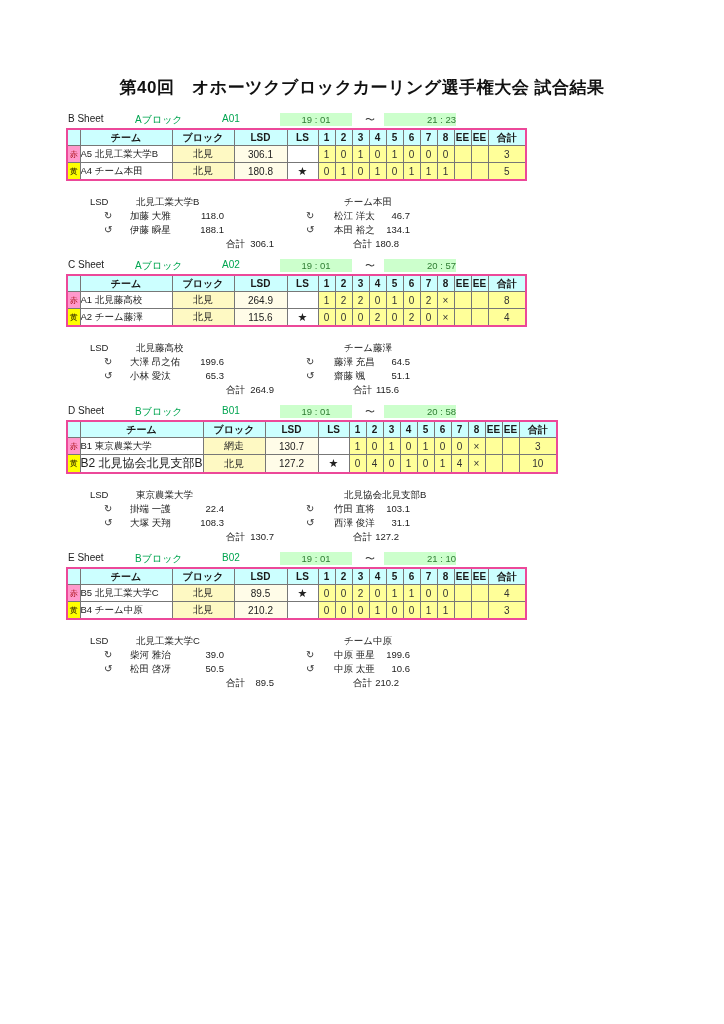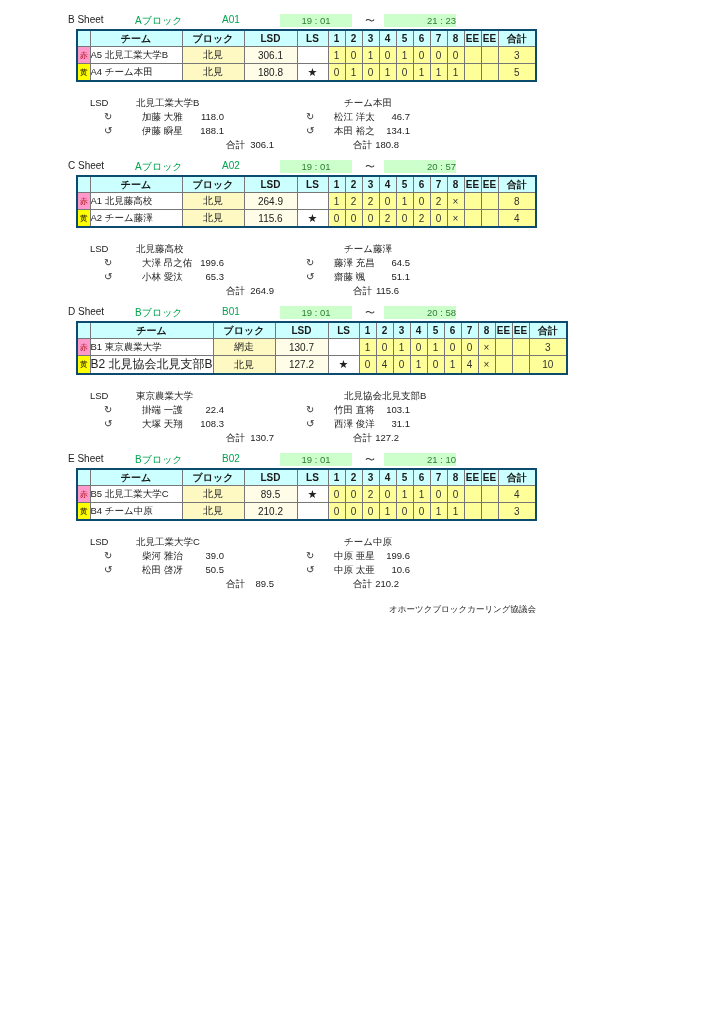--- a/index.html
+++ b/index.html
@@ -12,52 +12,53 @@
   .sections{margin-top:14px;}
   .section{margin:0 0 7px 66px;width:560px;}
   .sheet-line{position:relative;height:14px;font-size:10px;margin-bottom:1px;}
   .sheet-label{position:absolute;left:2px;color:#222;}
   .block-label{position:absolute;left:69px;color:#00a550;}
   .game-code{position:absolute;left:156px;color:#00a550;}
   .time-start,.time-end{position:absolute;background:#ccffcc;color:#2e7d32;text-align:center;width:72px;height:13px;line-height:13px;font-size:9.5px;}
   .time-start{left:214px;}
   .time-tilde{position:absolute;left:294px;width:20px;text-align:center;color:#333;}
   .time-end{left:318px;text-align:right;}
-  table.result{border-collapse:collapse;table-layout:fixed;margin-left:10px;border:2px solid #0c4a6e;font-size:10px;}
+  table.result{border-collapse:collapse;table-layout:fixed;border:2px solid #ec4899;font-size:10px;}
   table.result td,table.result th{border:1px solid #777;padding:0;height:16px;overflow:hidden;white-space:nowrap;}
   table.result thead th{background:#ccffff;font-weight:bold;color:#1a1a1a;height:15px;text-align:center;font-size:10px;}
   .lbl{font-size:8px;text-align:center;}
   .lbl-red{background:#ff99cc;color:#a00000;}
   .lbl-yellow{background:#ffff00;color:#332a00;}
   .cell-team{text-align:left;padding-left:2px;background:#fff;font-size:9.5px;}
   .cell-block{text-align:center;background:#fef9c3;}
   .cell-lsd{text-align:center;background:#fffce8;}
   .cell-ls{text-align:center;background:#fff;font-size:11px;}
   .cell-end,.cell-ee,.cell-total{text-align:center;background:#ffff99;color:#333;}
   .lsd-block{margin-top:15px;font-size:9.5px;}
   .lsd-row{position:relative;height:14px;width:560px;}
   .lh-label{position:absolute;left:24px;}
   .lh-left{position:absolute;left:70px;}
   .lh-right{position:absolute;left:278px;}
   .pi-l{position:absolute;left:38px;font-size:10px;color:#333;}
-  .pn-l{position:absolute;left:76px;width:78px;}
+  .pn-l{position:absolute;left:64px;width:78px;}
   .pv-l{position:absolute;left:112px;width:46px;text-align:right;}
   .pi-r{position:absolute;left:240px;font-size:10px;color:#333;}
   .pn-r{position:absolute;left:262px;width:78px;margin-left:6px;}
   .pv-r{position:absolute;left:298px;width:46px;text-align:right;}
   .tl-l{position:absolute;left:160px;}
   .tv-l{position:absolute;left:172px;width:36px;text-align:right;}
   .tl-r{position:absolute;left:287px;}
   .tv-r{position:absolute;left:297px;width:36px;text-align:right;}
   .footer{margin:12px 0 0 66px;width:470px;text-align:right;font-size:8.5px;color:#222;}
 </style>
 </head>
 <body>
 
 <div class="page">
+  <div class="title">第40回　オホーツクブロックカーリング選手権大会 試合結果</div>
 
   <div class="sections" id="sections">
   <div class="section">
     <div class="sheet-line">
       <span class="sheet-label">B Sheet</span>
       <span class="block-label">Aブロック</span>
       <span class="game-code">A01</span>
       <span class="time-start">19 : 01</span>
       <span class="time-tilde">〜</span>
       <span class="time-end">21 : 23</span>
@@ -523,14 +524,13 @@
       <div class="lsd-row">
         <span class="tl-l">合計</span>
         <span class="tv-l">89.5</span>
         <span class="tl-r">合計</span>
         <span class="tv-r">210.2</span>
       </div>
     </div>
   </div>
 </div>
 
-  <div class="footer">オホーツクブロックカーリング協議会</div>
 </div>
 
 </body></html>

